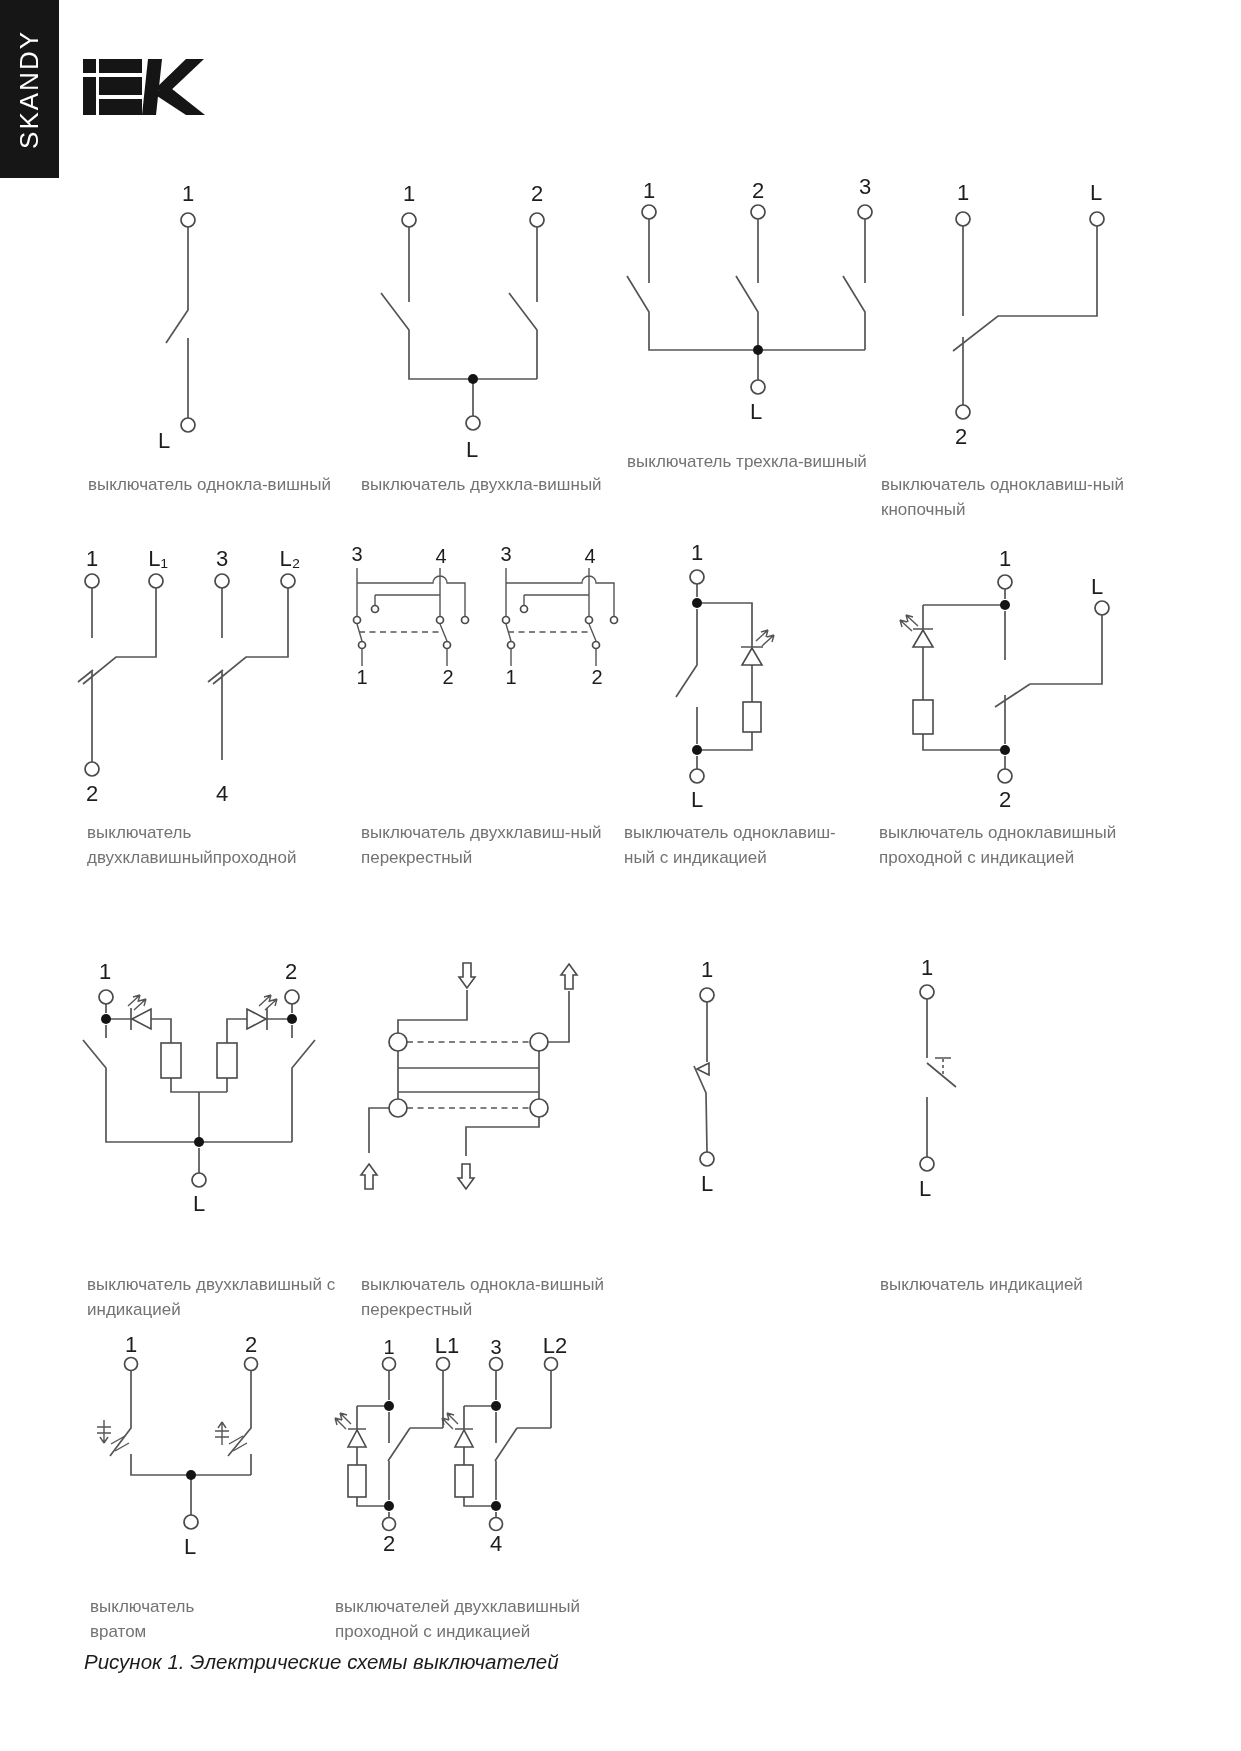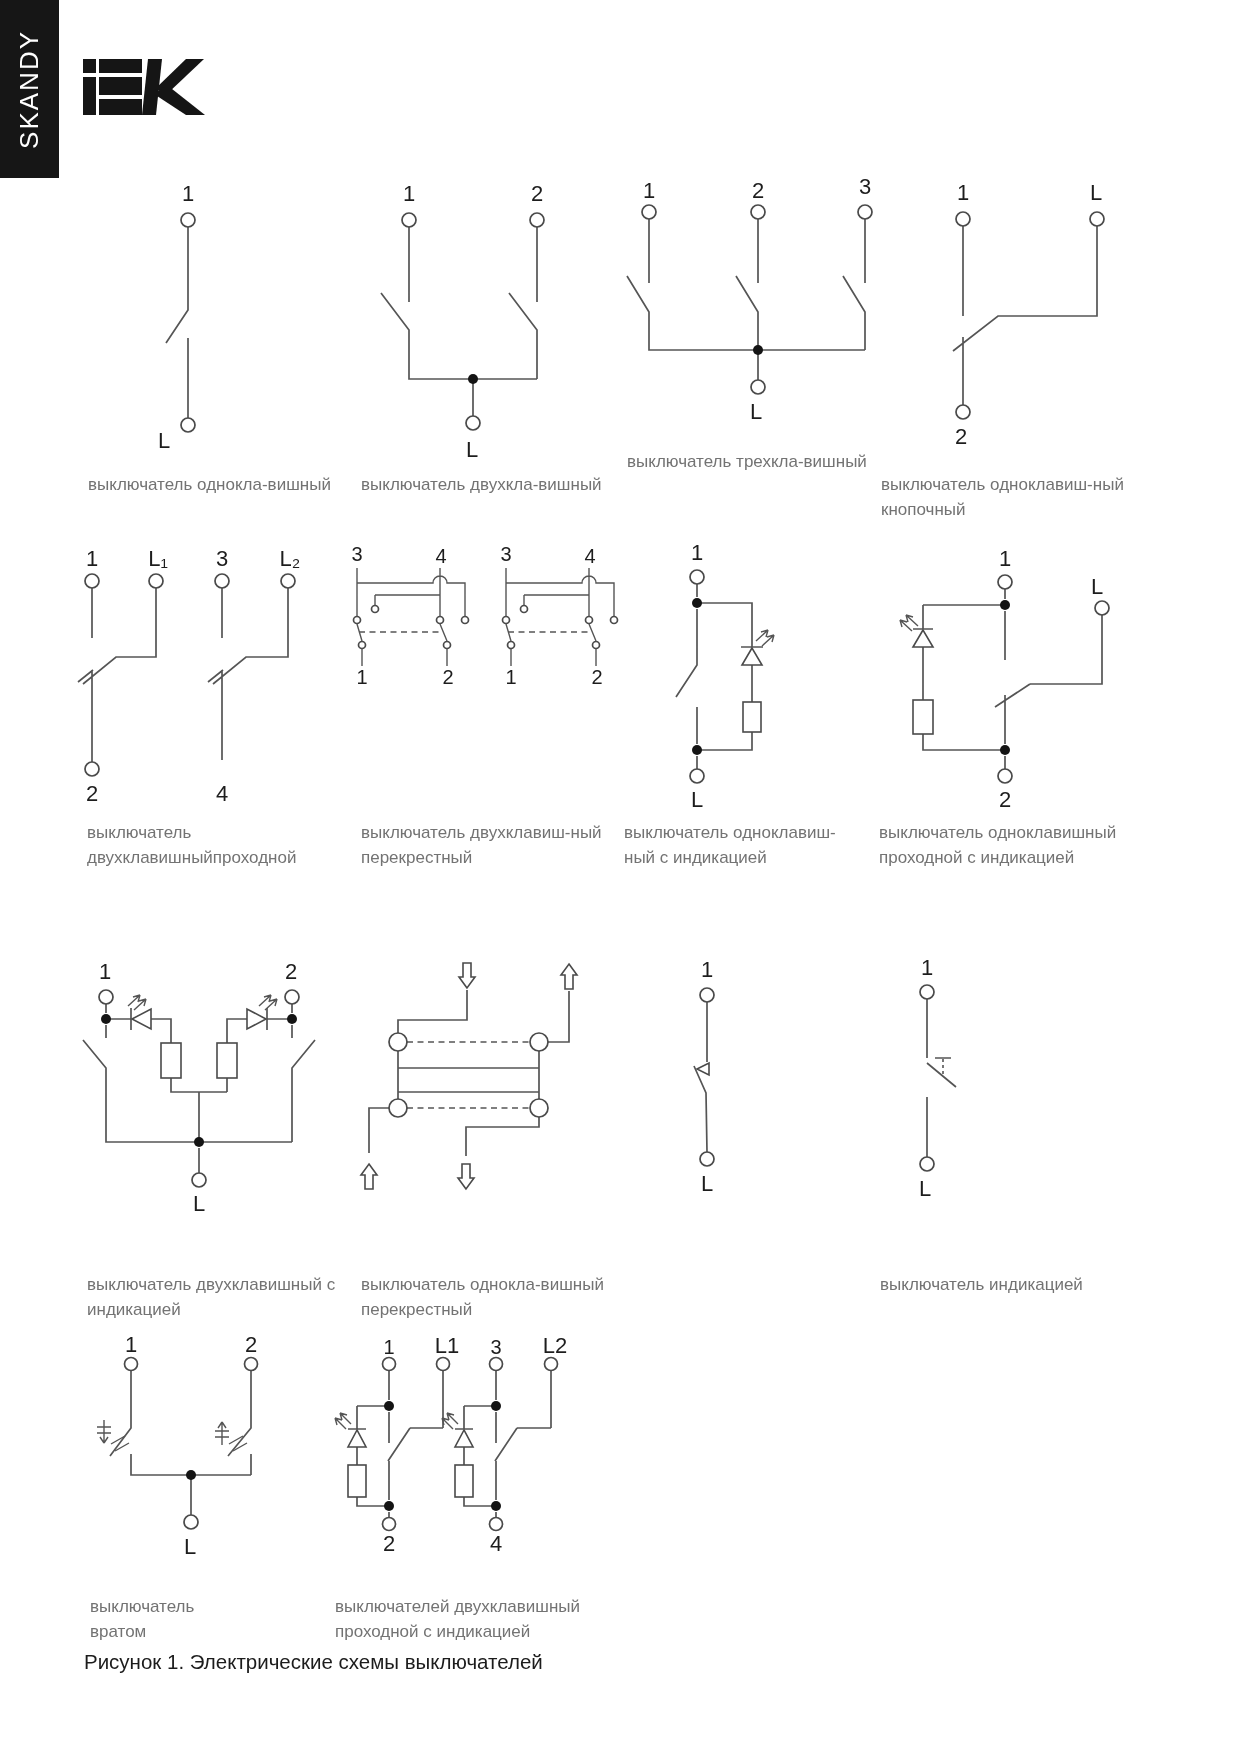--- a/index.html
+++ b/index.html
@@ -30,20 +30,21 @@
   }
   #schematics text.sm { font-size:20px; }
   .cap {
     position:absolute; font-size:17px; line-height:25px; color:#737373;
     white-space:nowrap;
   }
   .cap span { display:block; }
   #figure-caption {
     position:absolute; left:84px; top:1650px; font-size:20.5px; color:#1c1c1c;
     white-space:nowrap;
+    font-style:italic;
   }
 </style>
 </head>
 <body>
 
 <div id="page">
 
   <div id="sidebar">
     <span class="vtext">SKANDY</span>
   </div>

